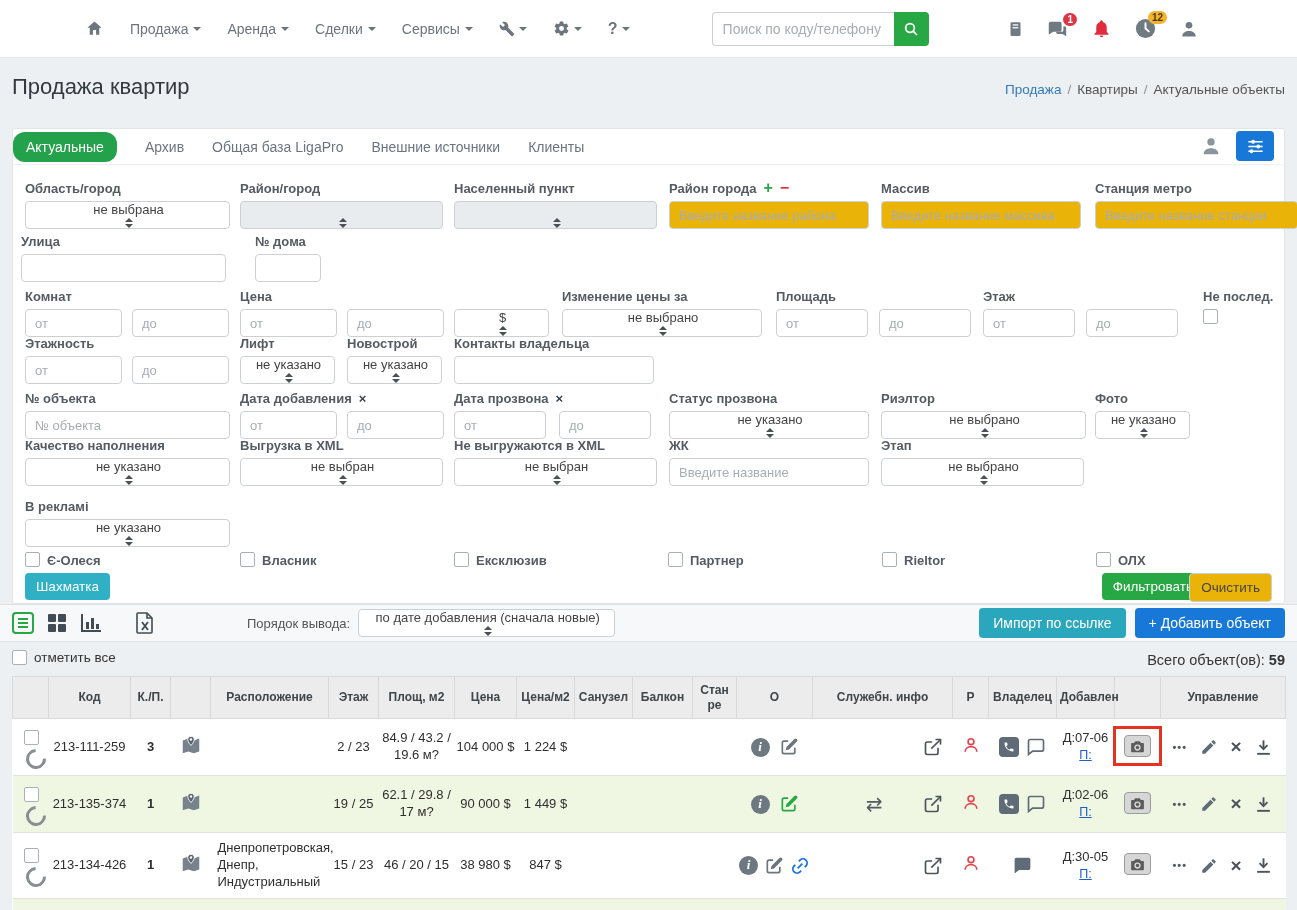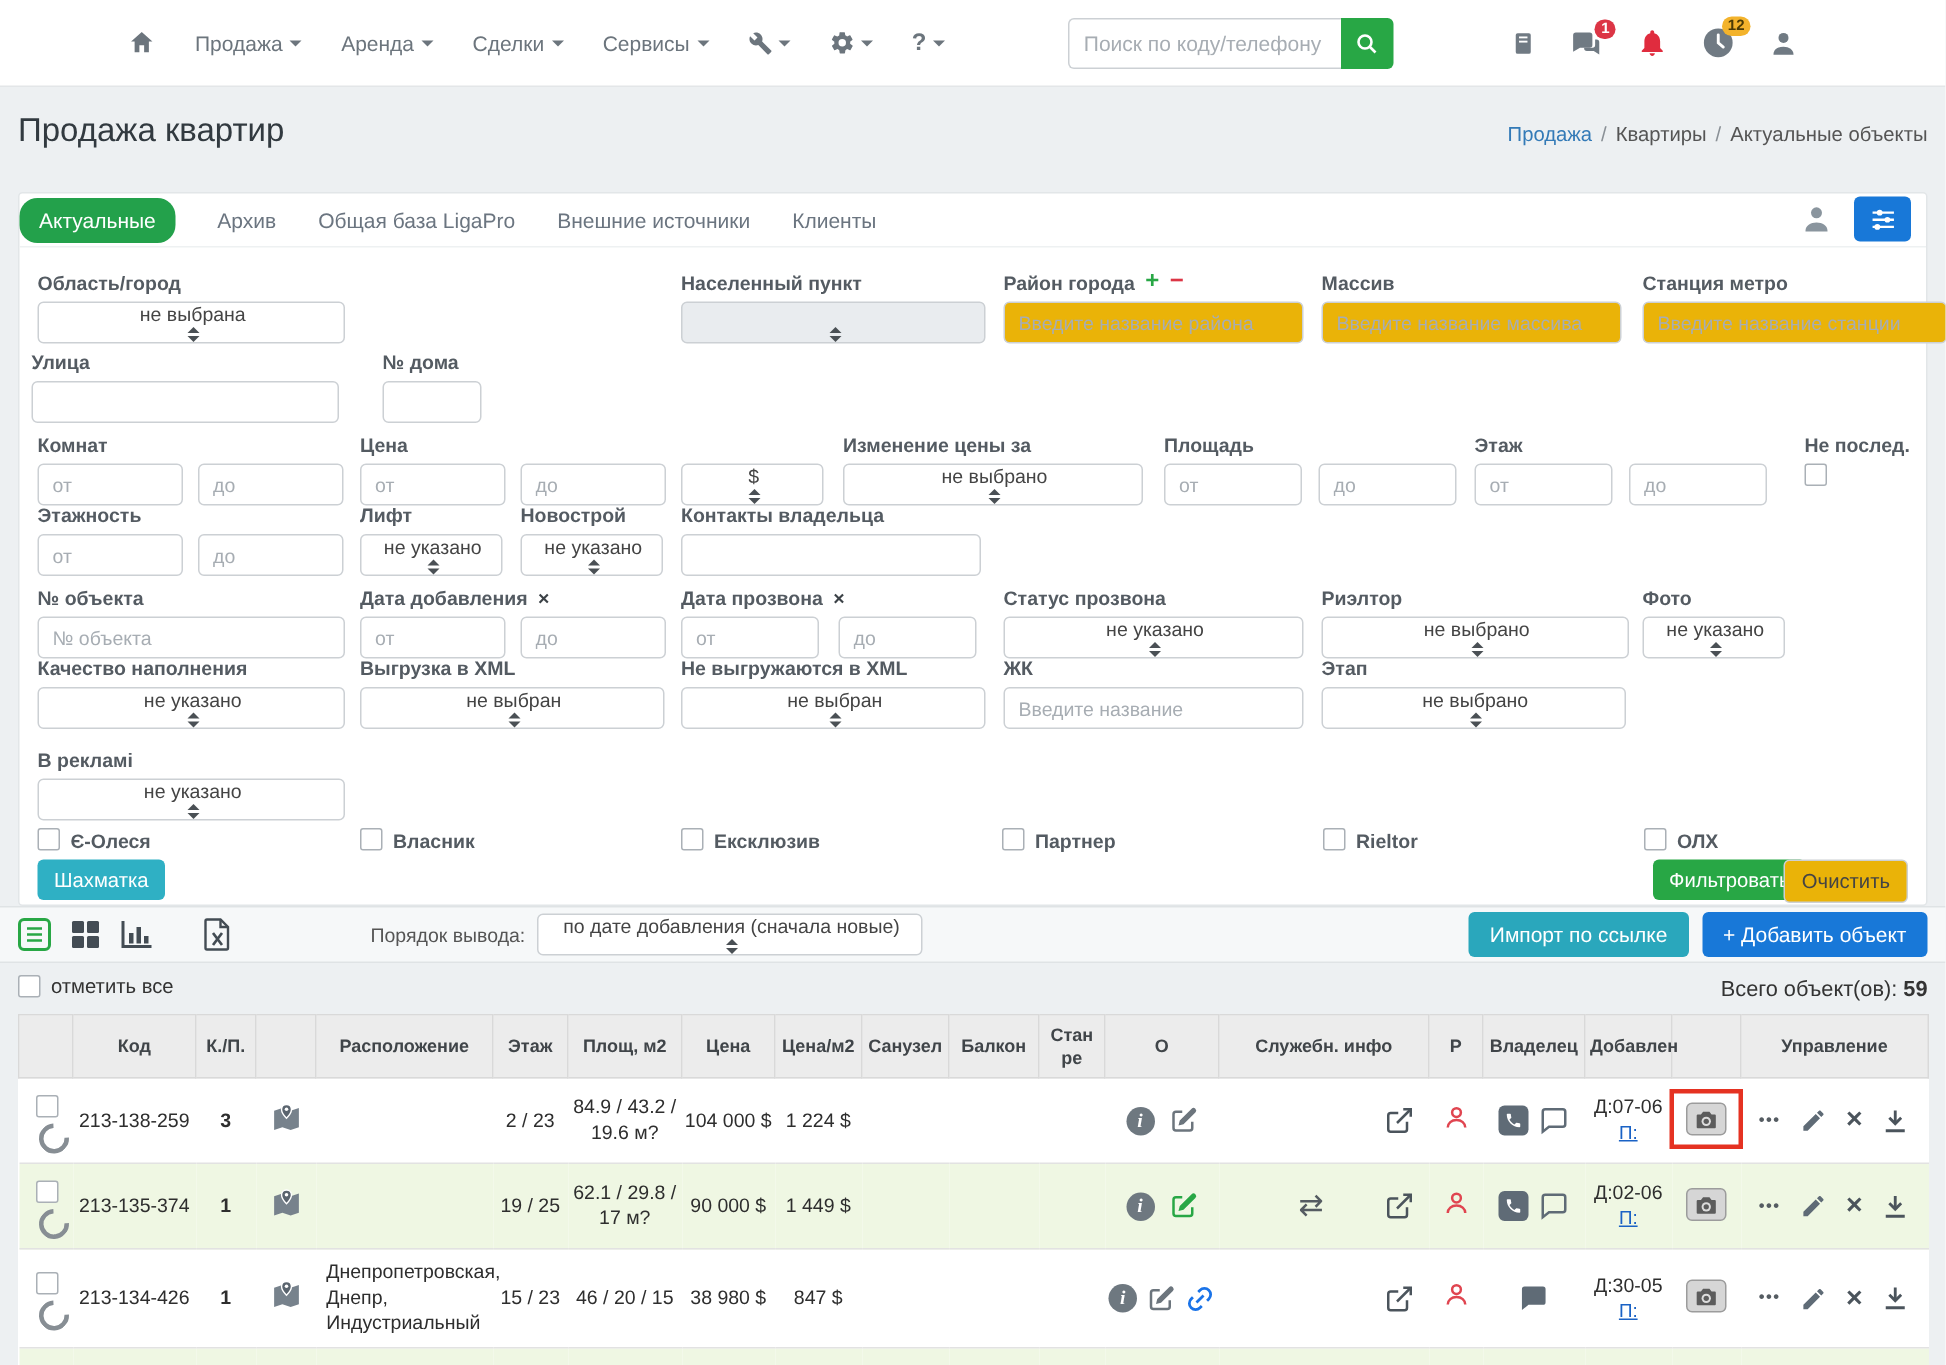--- a/index.html
+++ b/index.html
@@ -234,20 +234,30 @@
     <div class="fg" style="left:12px;top:16px;width:205px;">
       <label class="flabel">Область/город</label>
       <div class="sel">
           <span class="sel-val">не выбрана</span>
           <span class="sel-caret">
             <i class="up"></i>
             <i class="dn"></i>
           </span>
         </div>
     </div>
+    <div class="fg" style="left:227px;top:16px;width:203px;">
+      <label class="flabel">Район/город</label>
+      <div class="sel disabled">
+          <span class="sel-val"></span>
+          <span class="sel-caret">
+            <i class="up"></i>
+            <i class="dn"></i>
+          </span>
+        </div>
+    </div>
     <div class="fg" style="left:441px;top:16px;width:203px;">
       <label class="flabel">Населенный пункт</label>
       <div class="sel disabled">
           <span class="sel-val"></span>
           <span class="sel-caret">
             <i class="up"></i>
             <i class="dn"></i>
           </span>
         </div>
     </div>
@@ -600,21 +610,21 @@
   </thead>
   <tbody>
 
     <tr class="row1">
       <td class="c-check">
           <span class="stack">
             <span class="cb"></span>
             <span class="ring"></span>
           </span>
         </td>
-      <td>213-138-259</td>
+      <td>213-111-259</td>
       <td style="font-weight:700;">3</td>
       <td><svg class="clickable" viewBox="0 0 24 24" width="22" height="22">
             <path d="M3 7l6-2 6 2 6-2v14l-6 2-6-2-6 2z" fill="#77828c"></path>
             <path d="M12 2.5c-2 0-3.6 1.6-3.6 3.6 0 2.7 3.6 6.4 3.6 6.4s3.6-3.7 3.6-6.4c0-2-1.6-3.6-3.6-3.6z" fill="#5a646e" stroke="#fff"></path>
             <circle cx="12" cy="6" r="1.3" fill="#fff"></circle>
           </svg></td>
       <td class="c-loc"></td>
       <td>2 / 23</td>
       <td>84.9 / 43.2 / 19.6 м?</td>
       <td>104 000 $</td>

